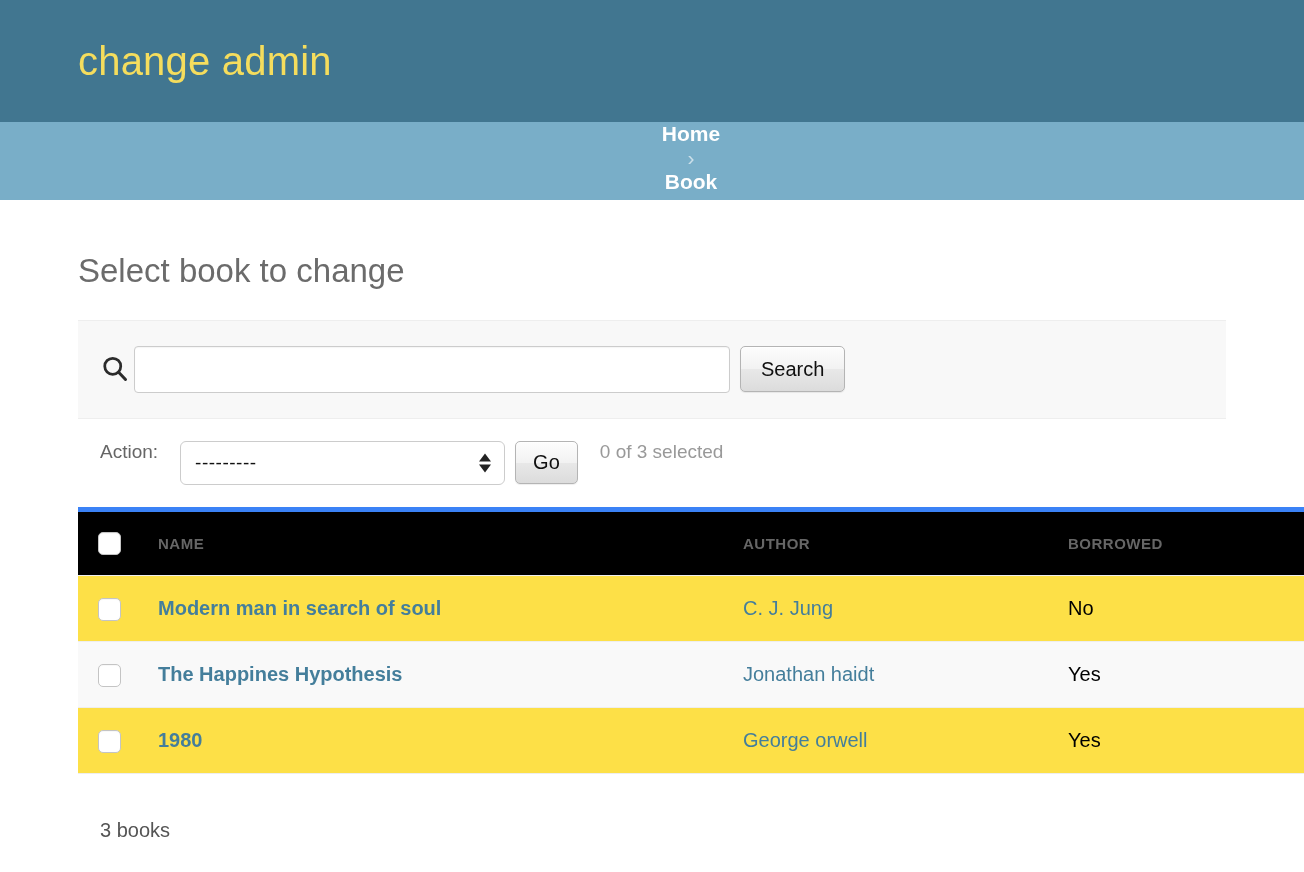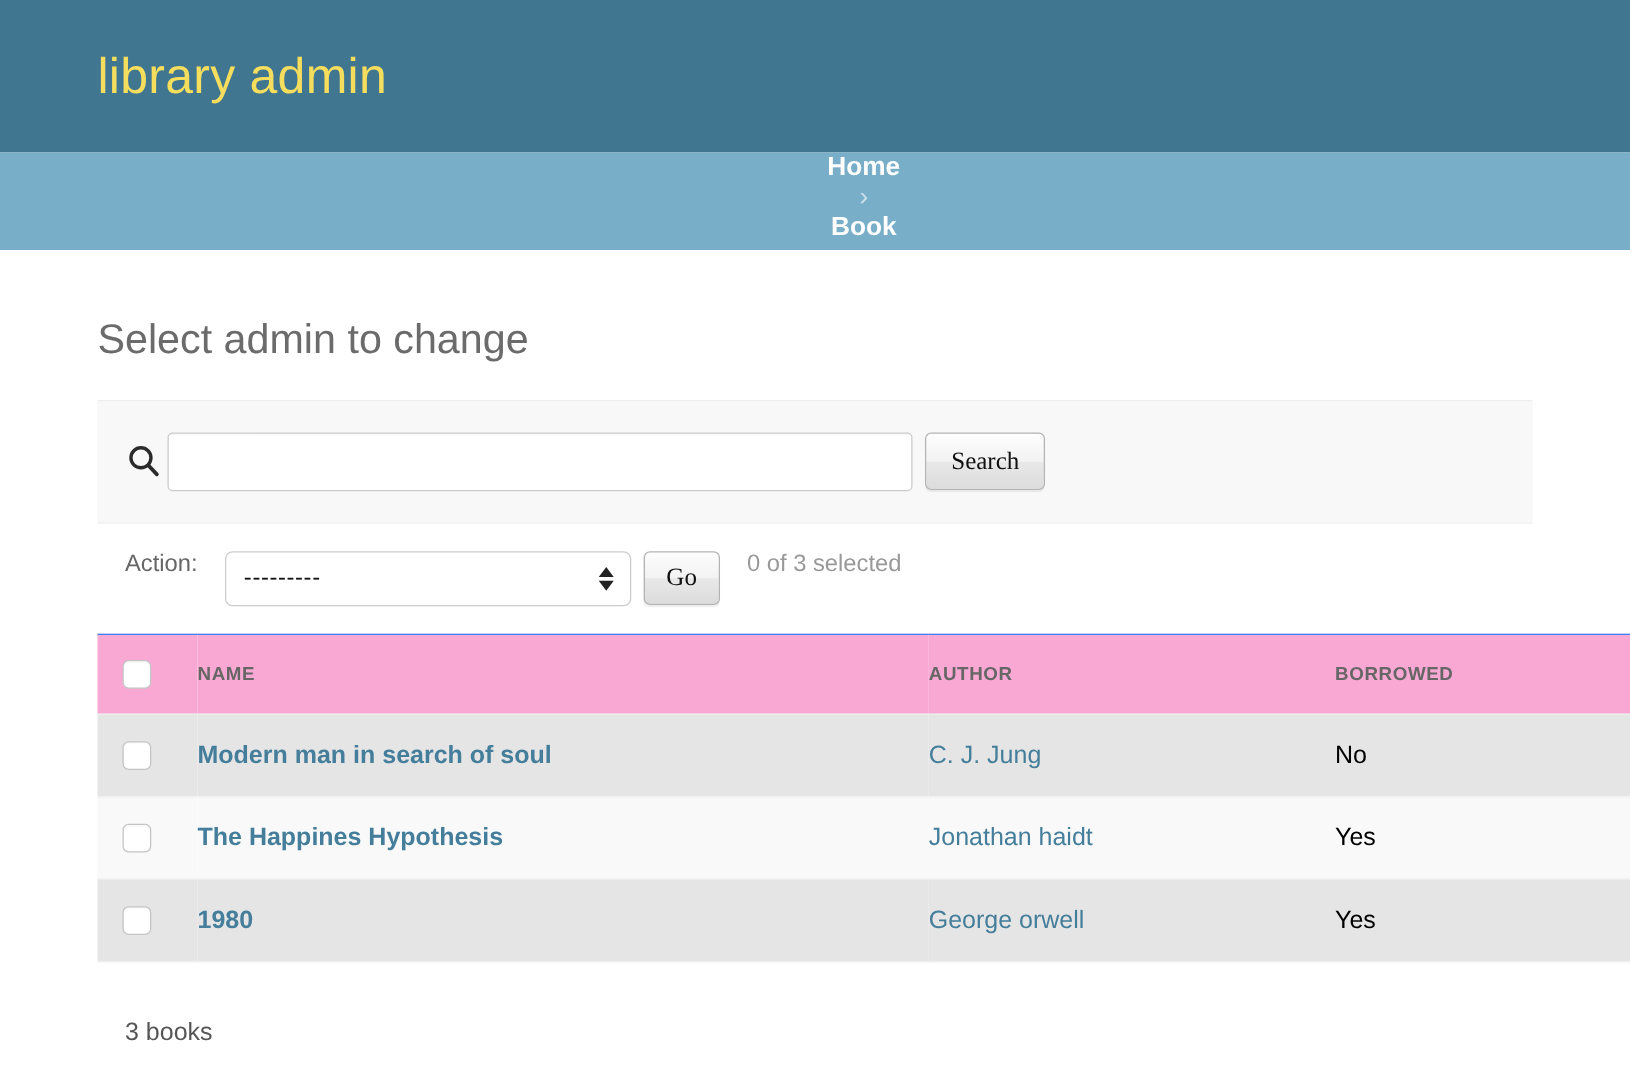--- a/index.html
+++ b/index.html
@@ -100,21 +100,21 @@
     border-radius: 4px;
     background: #ffffff;
     padding: 0 10px;
     font-size: 17px;
     font-family: "Liberation Sans", sans-serif;
     color: #333333;
     outline: none;
     box-shadow: inset 0 1px 1px rgba(0,0,0,0.045);
   }
   .native-button {
-    font-family: Liberation Serif, serif;
+    font-family: Liberation Sans, sans-serif;
     color: #101010;
     background: linear-gradient(180deg, #fdfdfd 0%, #f2f2f2 50%, #e8e8e8 51%, #dcdcdc 100%);
     border: 1px solid #b4b4b4;
     border-radius: 5px;
     box-shadow: 0 1px 0 rgba(255,255,255,0.7) inset, 0 1px 1px rgba(0,0,0,0.07);
     cursor: pointer;
     line-height: 1;
   }
   #search-submit {
     margin-left: 10px;
@@ -191,42 +191,42 @@
   }
 
   
   #result_list {
     width: 1226px;
     margin-left: 78px;
     border-collapse: collapse;
     table-layout: fixed;
   }
   #result_list thead th {
-    background: #f9a8d4;
-    border-top: 1px solid #3b82f6;
+    background: #000000;
+    border-top: 5px solid #3b82f6;
     border-bottom: 1px solid #eeeeee;
     text-align: left;
     font-size: 15px;
     font-weight: bold;
     letter-spacing: 0.5px;
     color: #666666;
     text-transform: uppercase;
     padding: 20px 0 20px 0;
     height: 63px;
     vertical-align: middle;
   }
   #result_list tbody td {
     border-bottom: 1px solid #eeeeee;
     padding: 0;
     height: 66px;
     vertical-align: middle;
     font-size: 20px;
   }
   #result_list tbody tr.row2 td { background: #f9f9f9; }
-  #result_list tbody tr.row1 td { background: #e5e5e5; }
+  #result_list tbody tr.row1 td { background: #fde047; }
   .col-check { width: 80px; padding-left: 20px !important; }
   .col-name  { width: 585px; }
   .col-author{ width: 325px; }
   .col-borrow{ width: 236px; }
 
   .cell-name a {
     color: #447e9b;
     font-weight: bold;
     text-decoration: none;
     font-size: 20px;
@@ -261,34 +261,34 @@
     margin-left: 78px;
     padding: 25px 0 0 22px;
     font-size: 20px;
     color: #555555;
   }
 </style>
 </head>
 <body>
 
 <div id="branding-header">
-  <span id="site-name">library admin</span>
+  <span id="site-name">change admin</span>
 </div>
 
 <nav id="breadcrumbs">
   <a class="crumb-link" href="#">Home</a>
   <span class="crumb-sep">›</span>
   <a class="crumb-link" href="#">Book</a>
   <span class="crumb-sep">›</span>
   <span class="crumb-current">Books</span>
 </nav>
 
 <div id="content">
 
-  <h1 id="content-title">Select admin to change</h1>
+  <h1 id="content-title">Select book to change</h1>
 
   <form id="changelist-search">
     <span id="search-icon-wrap">
       <svg width="30" height="30" viewBox="0 0 24 24" aria-hidden="true">
         <circle cx="10.2" cy="9.8" r="6.4" fill="none" stroke="#2b2b2b" stroke-width="2.2"></circle>
         <line x1="14.9" y1="14.6" x2="20.4" y2="20.4" stroke="#2b2b2b" stroke-width="2.4" stroke-linecap="round"></line>
       </svg>
     </span>
     <input id="searchbar" type="text" value="" style="">
     <button id="search-submit" class="native-button" type="submit">Search</button>

